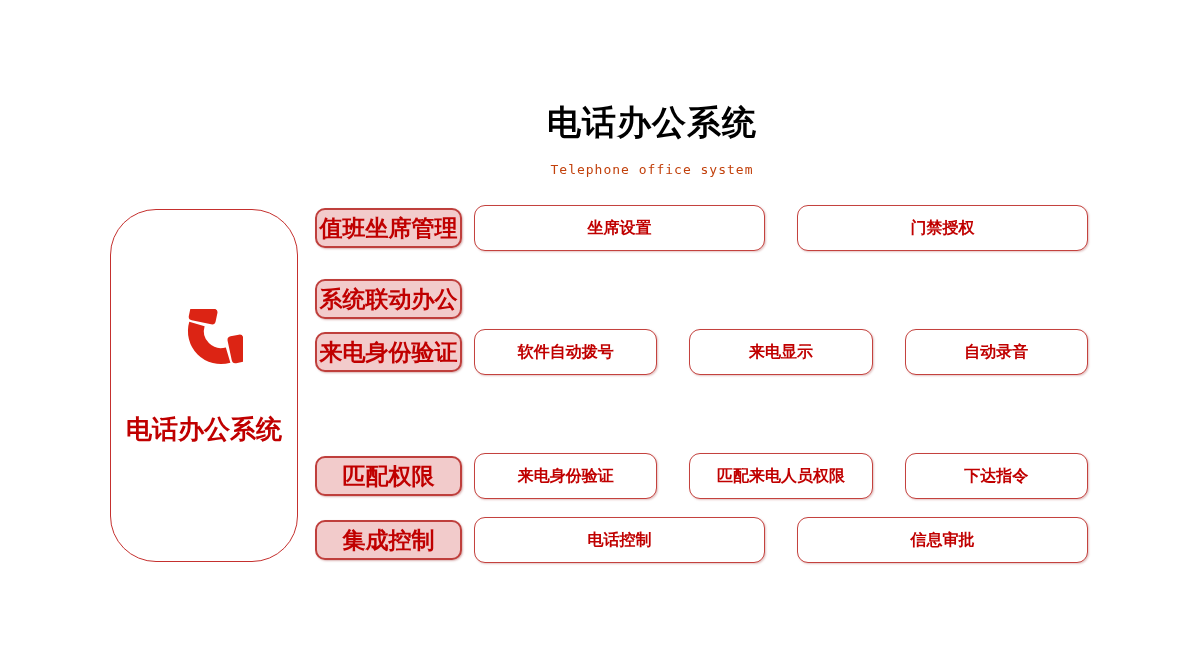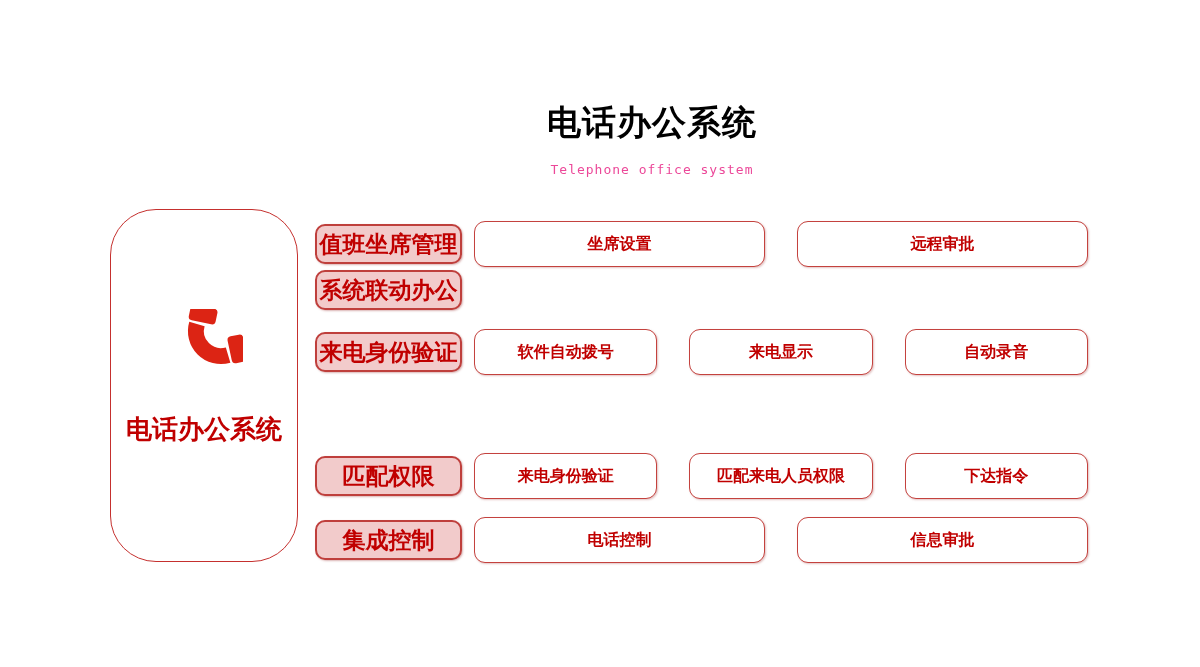--- a/index.html
+++ b/index.html
@@ -8,39 +8,39 @@
     font-family:"Liberation Sans",sans-serif;overflow:hidden;
   }
   
   .title{
     position:absolute;top:100px;left:352px;width:600px;
     text-align:center;font-size:34px;font-weight:700;color:#000000;
     letter-spacing:1px;
   }
   .subtitle{
     position:absolute;top:162px;left:352px;width:600px;
-    text-align:center;font-size:13px;color:#ec4899;
+    text-align:center;font-size:13px;color:#c2410c;
     font-family:"DejaVu Sans Mono",monospace;letter-spacing:1px;
   }
   
   .panel{
     position:absolute;left:110px;top:209px;width:188px;height:353px;
     border:1.5px solid #c5302e;border-radius:46px;background:#ffffff;
     box-sizing:border-box;
   }
   .panel .phone{
     position:absolute;left:56px;top:99px;width:76px;height:76px;
   }
   .panel-label{
     position:absolute;top:202px;left:0;width:100%;
     text-align:center;font-size:26px;font-weight:700;color:#c00000;
   }
   
   .row{position:absolute;left:315px;width:773px;height:46px;}
-  .r1{top:221px}.r2{top:267px}.r3{top:329px}.r4{top:391px}.r5{top:453px}.r6{top:517px}
+  .r1{top:205px}.r2{top:276px}.r3{top:329px}.r4{top:391px}.r5{top:453px}.r6{top:517px}
   .cat{
     position:absolute;left:0;top:3px;width:147px;height:40px;
     box-sizing:border-box;border:2.5px solid #bf3f3c;border-radius:10px;
     background:#f2cbcb;display:flex;align-items:center;justify-content:center;
     font-size:23px;font-weight:700;color:#c00000;white-space:nowrap;
     box-shadow:1px 1px 2px rgba(150,40,40,.35);
   }
   .items{
     position:absolute;left:159px;right:0;top:0;bottom:0;
     display:flex;gap:32px;
@@ -68,21 +68,21 @@
         <rect x="64" y="11" width="36" height="21" rx="5" transform="rotate(33 82 21.5)"></rect>
       </g>
     </svg>
     <div class="panel-label">电话办公系统</div>
   </div>
 
   <div class="row r1">
     <div class="cat">值班坐席管理</div>
     <div class="items">
       <div class="box">坐席设置</div>
-      <div class="box">远程审批</div>
+      <div class="box">门禁授权</div>
     </div>
   </div>
 
   <div class="row r2">
     <div class="cat">系统联动办公</div>
   </div>
 
   <div class="row r3">
     <div class="cat">来电身份验证</div>
     <div class="items">

